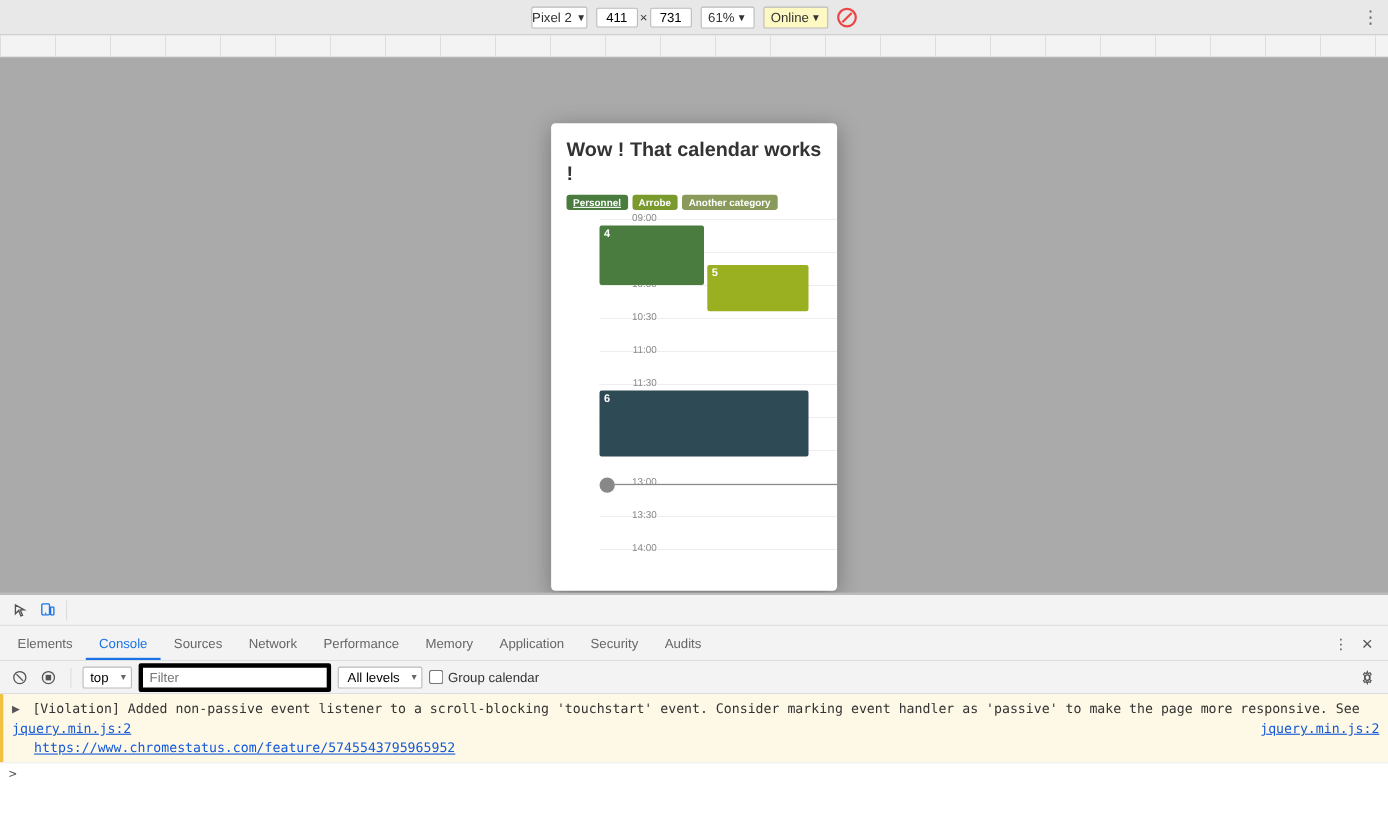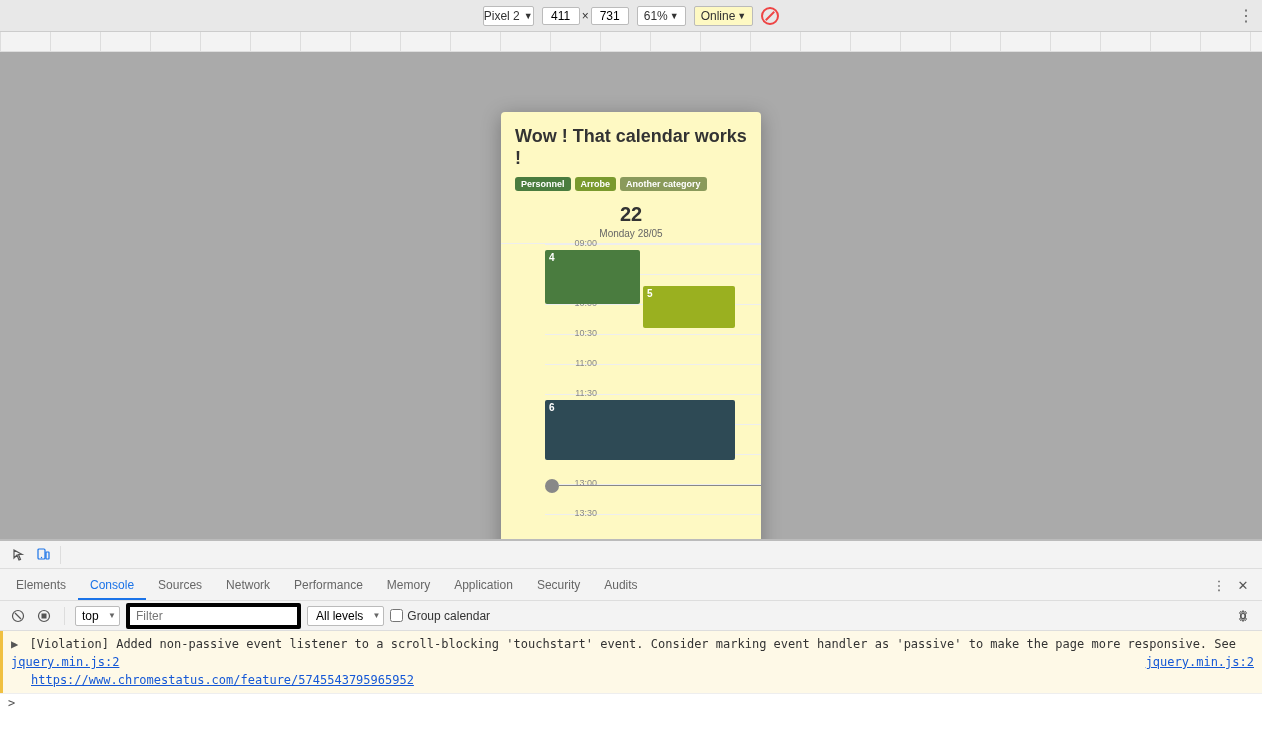--- a/index.html
+++ b/index.html
@@ -98,21 +98,21 @@
       position: relative;
       display: flex;
       justify-content: center;
       align-items: flex-start;
       padding-top: 60px;
     }
 
     
     .app-frame {
       width: 260px;
-      background: #fef9c3;
+      background: #ffffff;
       border-radius: 4px;
       box-shadow: 0 4px 20px rgba(0,0,0,0.3);
       overflow: hidden;
       font-family: Arial, sans-serif;
     }
     .app-header {
       padding: 14px 14px 8px 14px;
     }
     .app-title {
       font-size: 18px;
@@ -126,21 +126,21 @@
       margin-top: 8px;
       flex-wrap: wrap;
     }
     .tag {
       font-size: 9px;
       color: #fff;
       padding: 2px 6px;
       border-radius: 3px;
       font-weight: bold;
     }
-    .tag-personnel { background: #4a7c3f; }
+    .tag-personnel { background: #4a7c3f; text-decoration: underline; }
     .tag-arrobe { background: #7a9a2e; }
     .tag-another { background: #8a9a5b; }
 
     .calendar-area {
       padding: 0 0 8px 0;
     }
     .cal-day-header {
       text-align: center;
       padding: 4px 0;
       border-bottom: 1px solid #eee;
@@ -468,24 +468,20 @@
     <div class="app-header">
       <div class="app-title">Wow ! That calendar works !</div>
       <div class="app-tags">
         <span class="tag tag-personnel">Personnel</span>
         <span class="tag tag-arrobe">Arrobe</span>
         <span class="tag tag-another">Another category</span>
       </div>
     </div>
 
     <div class="calendar-area">
-      <div class="cal-day-header">
-        <div class="cal-day-number">22</div>
-        <div class="cal-day-label">Monday 28/05</div>
-      </div>
 
       <div style="position: relative;">
 
         <div class="cal-grid">
           <div class="cal-time-row">
             <span class="cal-time-label">09:00</span>
             <div class="cal-time-line"></div>
           </div>
           <div class="cal-time-row">
             <span class="cal-time-label">09:30</span>

